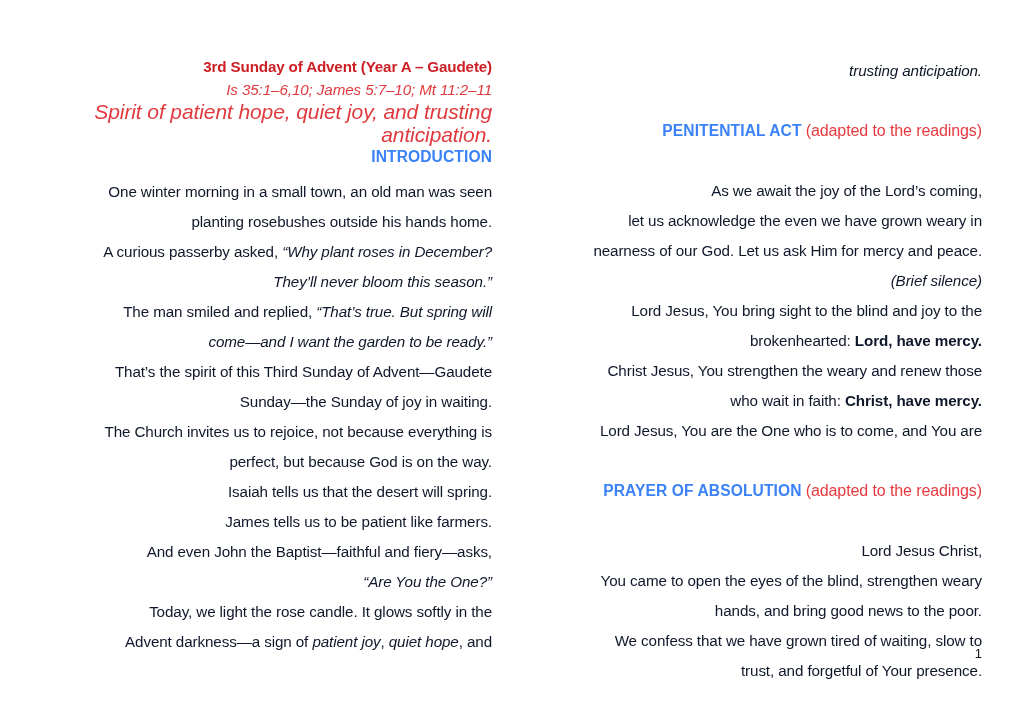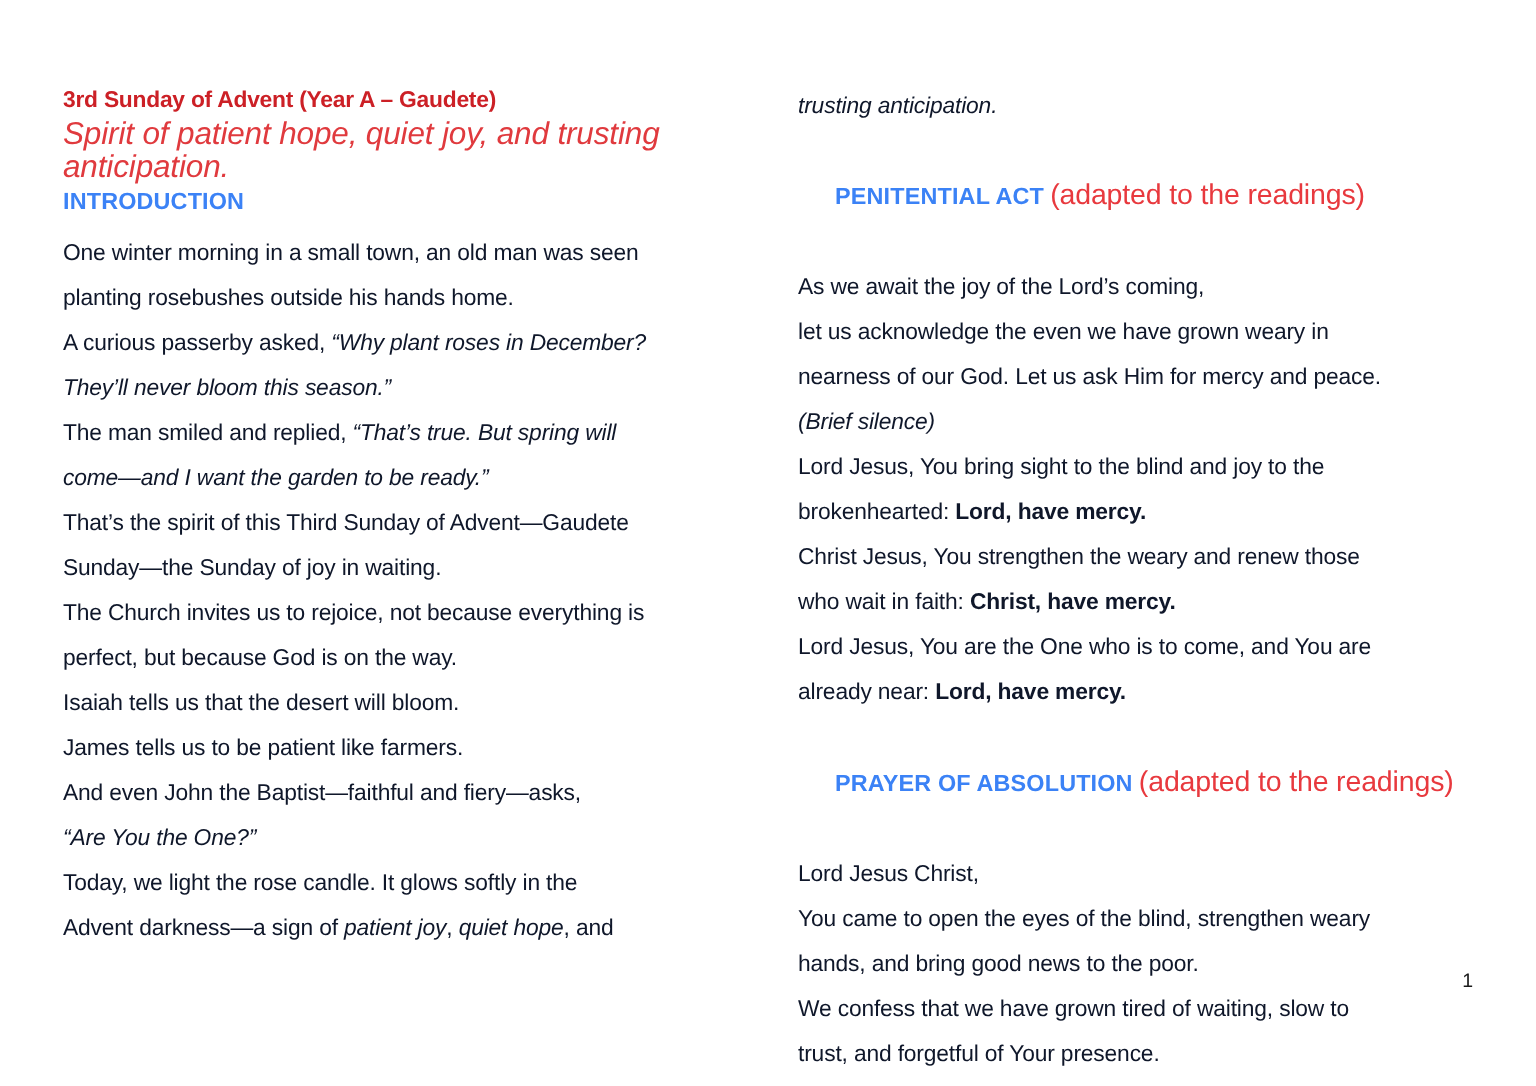--- a/index.html
+++ b/index.html
@@ -12,20 +12,21 @@
     font-family: "Liberation Sans", sans-serif;
     color: #000000;
   }
   #page {
     position: relative;
     width: 1024px;
     height: 724px;
     background: #ffffff;
     overflow: hidden;
     box-sizing: border-box;
+    text-align: right;
   }
   .column {
     position: absolute;
     top: 56px;
     width: 450px;
   }
   #col-left  { left: 42px; }
   #col-right { left: 532px; }
 
   
@@ -55,21 +56,21 @@
   }
   .t-heading {
     color: #3b82f6;
     font-weight: bold;
     font-size: 15.6px;
     letter-spacing: 0.1px;
   }
   .t-paren {
     color: #E8393E;
     font-weight: normal;
-    font-size: 19px;
+    font-size: 16px;
   }
   .t-body { color: #0f172a; }
   .t-ital { font-style: italic; }
   .t-bold { font-weight: bold; }
 
   #page-number {
     position: absolute;
     right: 42px;
     bottom: 63px;
     font-size: 13px;
@@ -78,37 +79,38 @@
 </style>
 </head>
 <body>
 
 <div id="page">
 
   <div class="column" id="col-left">
 
     <div class="line tight t-title">3rd Sunday of Advent (Year A – Gaudete)</div>
 
+    <div class="line tight t-ref">Is 35:1–6,10; James 5:7–10; Mt 11:2–11</div>
 
     <div class="line tight t-spirit">Spirit of patient hope, quiet joy, and trusting anticipation.</div>
 
     <div class="line tight t-heading" style="margin-bottom:8px;">INTRODUCTION</div>
 
     <div id="left-body">
         <div class="line t-body"><span>One winter morning in a small town, an old man was seen</span></div>
         <div class="line t-body"><span>planting rosebushes outside his hands home.</span></div>
         <div class="line t-body"><span>A curious passerby asked, </span><span class="t-ital">“Why plant roses in December?</span></div>
         <div class="line t-body"><span class="t-ital">They’ll never bloom this season.”</span></div>
         <div class="line t-body"><span>The man smiled and replied, </span><span class="t-ital">“That’s true. But spring will</span></div>
         <div class="line t-body"><span class="t-ital">come—and I want the garden to be ready.”</span></div>
         <div class="line t-body"><span>That’s the spirit of this Third Sunday of Advent—Gaudete</span></div>
         <div class="line t-body"><span>Sunday—the Sunday of joy in waiting.</span></div>
         <div class="line t-body"><span>The Church invites us to rejoice, not because everything is</span></div>
         <div class="line t-body"><span>perfect, but because God is on the way.</span></div>
-        <div class="line t-body"><span>Isaiah tells us that the desert will bloom.</span></div>
+        <div class="line t-body"><span>Isaiah tells us that the desert will spring.</span></div>
         <div class="line t-body"><span>James tells us to be patient like farmers.</span></div>
         <div class="line t-body"><span>And even John the Baptist—faithful and fiery—asks,</span></div>
         <div class="line t-body"><span class="t-ital">“Are You the One?”</span></div>
         <div class="line t-body"><span>Today, we light the rose candle. It glows softly in the</span></div>
         <div class="line t-body"><span>Advent darkness—a sign of </span><span class="t-ital">patient joy</span><span>, </span><span class="t-ital">quiet hope</span><span>, and</span></div>
       </div>
   </div>
 
   <div class="column" id="col-right">
 
@@ -121,21 +123,20 @@
     <div id="right-body-1">
         <div class="line t-body"><span>As we await the joy of the Lord’s coming,</span></div>
         <div class="line t-body"><span>let us acknowledge the even we have grown weary in</span></div>
         <div class="line t-body"><span>nearness of our God. Let us ask Him for mercy and peace.</span></div>
         <div class="line t-body"><span class="t-ital">(Brief silence)</span></div>
         <div class="line t-body"><span>Lord Jesus, You bring sight to the blind and joy to the</span></div>
         <div class="line t-body"><span>brokenhearted: </span><span class="t-bold">Lord, have mercy.</span></div>
         <div class="line t-body"><span>Christ Jesus, You strengthen the weary and renew those</span></div>
         <div class="line t-body"><span>who wait in faith: </span><span class="t-bold">Christ, have mercy.</span></div>
         <div class="line t-body"><span>Lord Jesus, You are the One who is to come, and You are</span></div>
-        <div class="line t-body"><span>already near: </span><span class="t-bold">Lord, have mercy.</span></div>
       </div>
 
     <div class="line">
       <span class="t-heading">PRAYER OF ABSOLUTION</span><span> </span><span class="t-paren">(adapted to the readings)</span>
     </div>
 
     <div id="right-body-2">
         <div class="line t-body"><span>Lord Jesus Christ,</span></div>
         <div class="line t-body"><span>You came to open the eyes of the blind, strengthen weary</span></div>
         <div class="line t-body"><span>hands, and bring good news to the poor.</span></div>

